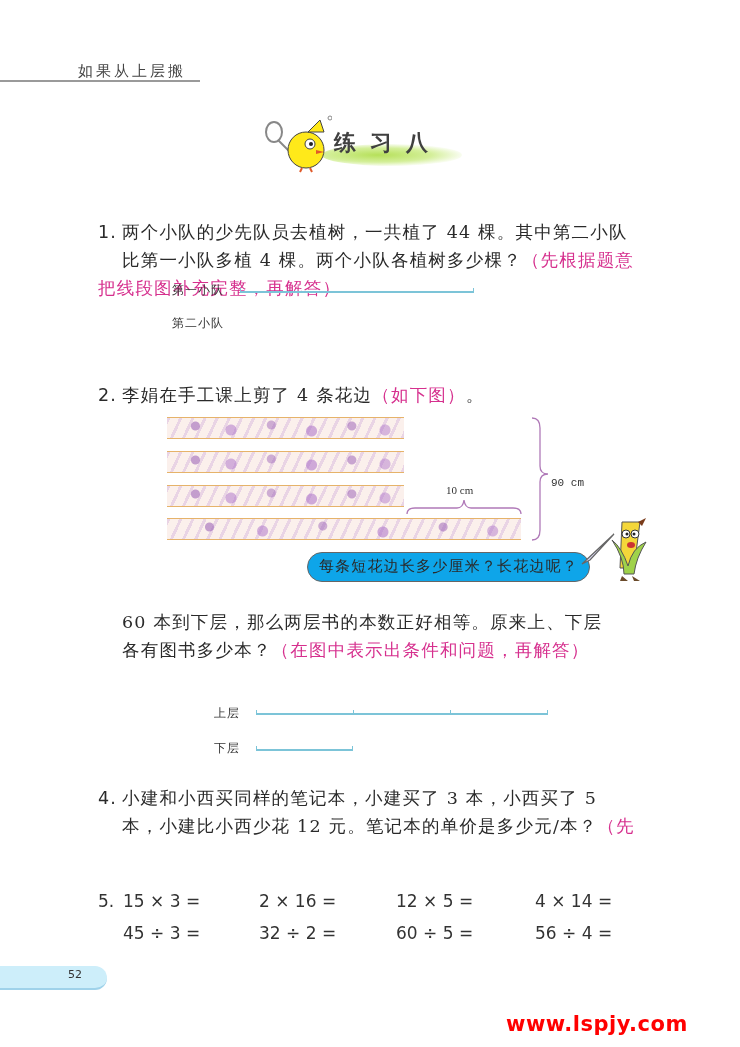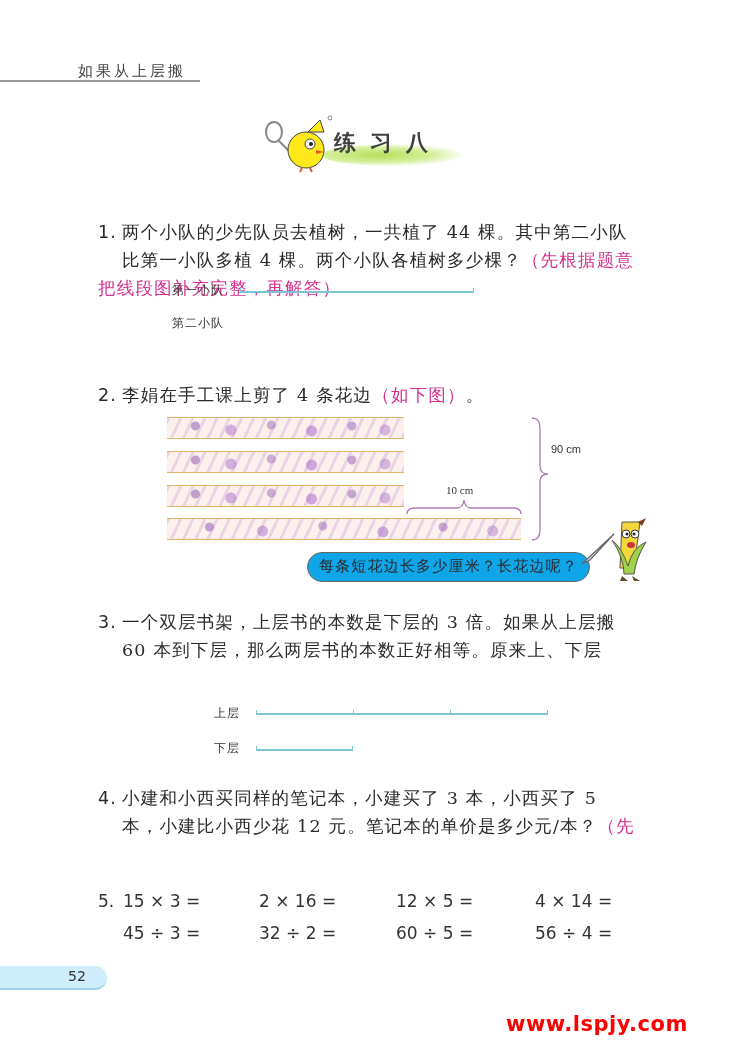--- a/index.html
+++ b/index.html
@@ -39,21 +39,21 @@
       #fbf0ec; }
 
   .bubble { position: absolute; left: 307px; top: 552px; width: 283px; height: 30px; border: 1.5px solid #666; border-radius: 15px;
     background: #0ea5e9; font-size: 15px; line-height: 27px; text-align: center; letter-spacing: 1.2px; }
   .bubble-tail { position: absolute; left: 580px; top: 530px; width: 40px; height: 40px; }
 
   .calc { position: absolute; font-family: "DejaVu Sans", sans-serif; font-size: 17px; color: #333; }
 
   .page-num-pill { position: absolute; left: 0; top: 966px; width: 107px; height: 24px; border-radius: 0 12px 12px 0;
     background: #cdeefa; border-bottom: 2px solid #9fd2ea; }
-  .page-num { position: absolute; left: 68px; top: 2px; font-family: "DejaVu Sans", sans-serif; font-size: 14px; color: #333; }
+  .page-num { position: absolute; left: 68px; top: 2px; font-family: "DejaVu Sans", sans-serif; font-size: 11px; color: #333; }
 
   .watermark { position: absolute; left: 506px; top: 1012px; font-family: "DejaVu Sans", sans-serif; font-weight: bold; font-size: 21px; color: #ff0000; letter-spacing: 0.5px; }
 </style>
 </head>
 <body>
 
 <div class="header-title">如果从上层搬</div>
 <div class="header-line"></div>
 
 <div class="exercise-banner">
@@ -90,41 +90,41 @@
   <div class="strip" style="top:451px; width:237px;"></div>
   <div class="strip" style="top:485px; width:237px;"></div>
   <div class="strip" style="top:518px; width:354px;"></div>
   <svg style="position:absolute; left:405px; top:496px; width:118px; height:20px;" viewBox="0 0 118 20">
     <path d="M2 18 Q2 12 10 12 L52 12 Q58 12 59 4 Q60 12 66 12 L108 12 Q116 12 116 18" fill="none" stroke="#b07ab8" stroke-width="1.3"></path>
   </svg>
   <div class="calc" style="left:446px; top:484px; font-size:11px; font-family:Liberation Serif, serif;">10 cm</div>
   <svg style="position:absolute; left:530px; top:416px; width:20px; height:126px;" viewBox="0 0 20 126">
     <path d="M2 2 Q10 2 10 12 L10 50 Q10 58 18 58 Q10 58 10 66 L10 114 Q10 124 2 124" fill="none" stroke="#b07ab8" stroke-width="1.3"></path>
   </svg>
-  <div class="calc" style="left:551px; top:443px; font-size:11px; font-family:Liberation Sans, sans-serif;">90 cm</div>
+  <div class="calc" style="left:551px; top:477px; font-size:11px; font-family:Liberation Mono, monospace;">90 cm</div>
 </div>
 <div class="bubble">每条短花边长多少厘米？长花边呢？</div>
 <svg class="bubble-tail" viewBox="0 0 40 40">
   <path d="M2 34 L34 4 L10 30 Z" fill="#dcdaf5" stroke="#666" stroke-width="1.2"></path>
 </svg>
 <svg style="position:absolute; left:602px; top:518px; width:48px; height:64px;" viewBox="0 0 48 64">
   <path d="M20 4 L38 4 L32 50 L18 50 Z" fill="#f4d73a" stroke="#555" stroke-width="1"></path>
   <path d="M10 22 Q22 40 22 56 L32 56 Q34 40 44 24 Q30 30 26 48 Q20 30 10 22 Z" fill="#9fd24a" stroke="#555" stroke-width="1"></path>
   <circle cx="24" cy="16" r="4" fill="#fff" stroke="#333"></circle>
     <circle cx="33" cy="16" r="4" fill="#fff" stroke="#333"></circle>
   <circle cx="25" cy="16" r="1.5" fill="#222"></circle>
     <circle cx="32" cy="16" r="1.5" fill="#222"></circle>
   <ellipse cx="29" cy="27" rx="4" ry="3" fill="#c33"></ellipse>
   <path d="M20 58 L18 63 L26 63 Z M30 58 L32 63 L38 63 Z" fill="#6a4a2a"></path>
   <path d="M36 4 L44 0 L40 8 Z" fill="#7a3b1a"></path>
 </svg>
 
 <div class="q" style="top:608px;">
-  <span class="line first"><span class="num">3.</span><span>一个双层书架，上层书的本数是下层的 3 倍。如果从上层搬</span></span>
   <span class="line"><span>60 本到下层，那么两层书的本数正好相等。原来上、下层</span></span>
+  <span class="line"><span>各有图书多少本？</span><span class="pink">（在图中表示出条件和问题，再解答）</span></span>
 </div>
 <div class="diag-label" style="left:214px; top:705px;">上层</div>
 <div class="seg" style="left:256px; top:713px; width:292px;"></div>
 <div class="tick" style="left:353px; top:710px;"></div>
 <div class="tick" style="left:450px; top:710px;"></div>
 <div class="diag-label" style="left:214px; top:740px;">下层</div>
 <div class="seg" style="left:256px; top:749px; width:97px;"></div>
 
 <div class="q" style="top:784px;">
   <span class="line first"><span class="num">4.</span><span>小建和小西买同样的笔记本，小建买了 3 本，小西买了 5</span></span>

